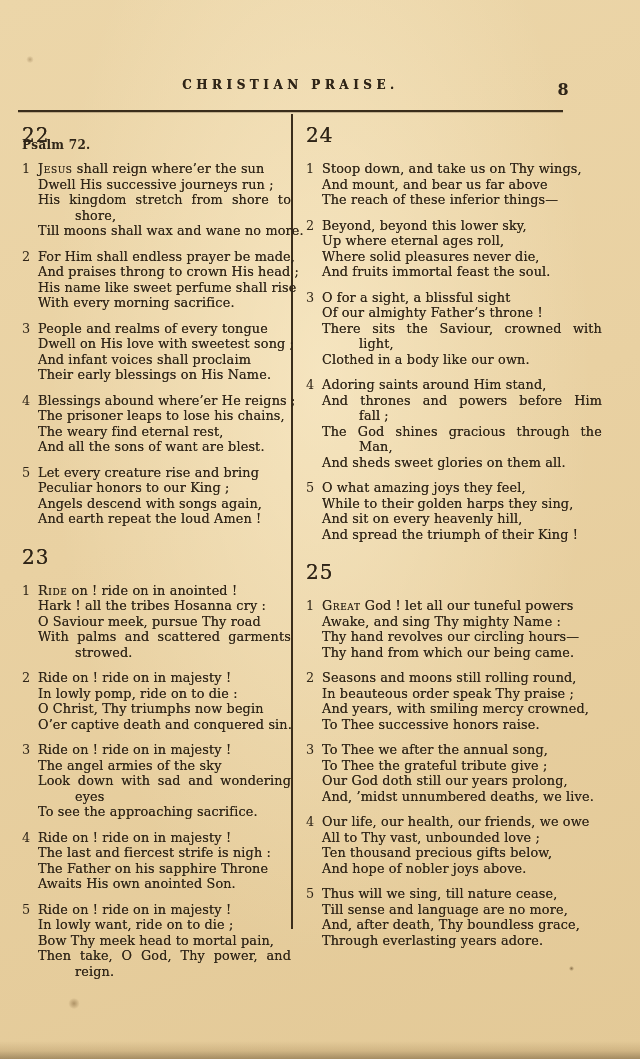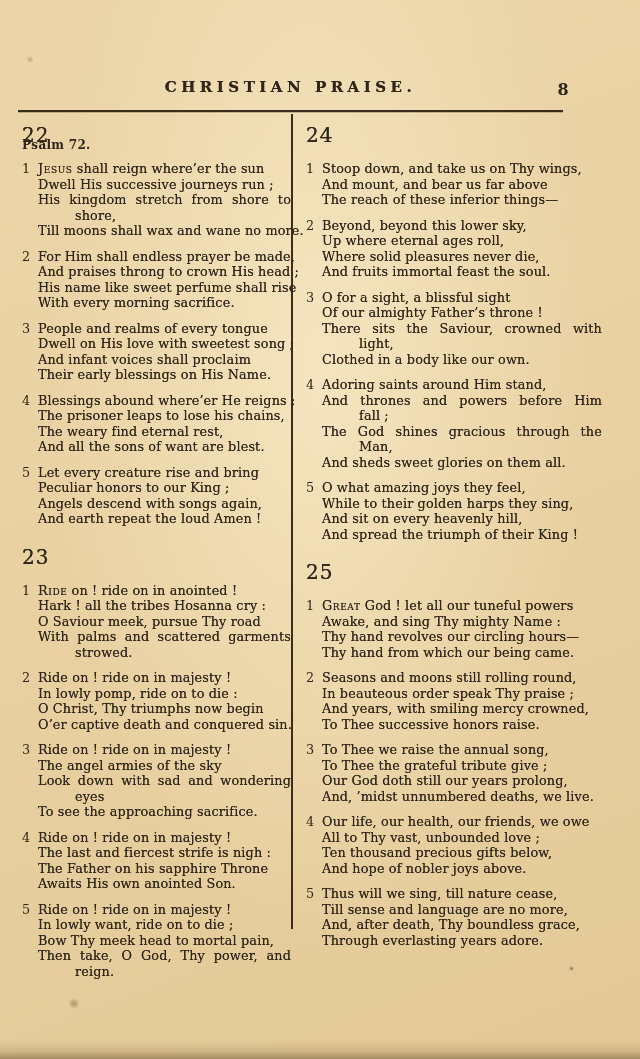--- a/index.html
+++ b/index.html
@@ -21,21 +21,21 @@
   .spot { position:absolute; border-radius:50%; pointer-events:none; }
   .spot-a { left:68px; top:998px; width:12px; height:11px;
     background:radial-gradient(circle, rgba(108,77,38,.45) 0%, rgba(108,77,38,0) 70%); }
   .spot-b { left:26px; top:56px; width:8px; height:7px;
     background:radial-gradient(circle, rgba(108,77,38,.35) 0%, rgba(108,77,38,0) 70%); }
   .spot-c { left:569px; top:966px; width:5px; height:5px;
     background:radial-gradient(circle, rgba(70,48,20,.55) 0%, rgba(70,48,20,0) 75%); }
 
   .running-head {
     position:absolute; left:18px; top:78px; width:545px; text-align:center;
-    font-size:15px; letter-spacing:4.5px; font-weight:bold;
+    font-size:12px; letter-spacing:4.5px; font-weight:bold;
     text-shadow:0 0 .5px rgba(47,37,24,.8);
   }
   .page-number {
     position:absolute; left:548px; top:80px; width:30px; text-align:center;
     font-size:16px; font-weight:bold;
   }
   .head-rule {
     position:absolute; left:18px; top:110px; width:545px; height:2px;
     background:#3a2d1b; box-shadow:0 1px 0 rgba(58,45,27,.25);
   }
@@ -252,21 +252,21 @@
         <div class="verse-lines">
           <div class="line"><span class="txt">Seasons and moons still rolling round,</span></div>
           <div class="line"><span class="txt">In beauteous order speak Thy praise ;</span></div>
           <div class="line"><span class="txt">And years, with smiling mercy crowned,</span></div>
           <div class="line"><span class="txt">To Thee successive honors raise.</span></div>
         </div>
       </div>
       <div class="verse">
         <span class="verse-num">3</span>
         <div class="verse-lines">
-          <div class="line"><span class="txt">To Thee we raise the annual song,</span></div>
+          <div class="line"><span class="txt">To Thee we after the annual song,</span></div>
           <div class="line"><span class="txt">To Thee the grateful tribute give ;</span></div>
           <div class="line"><span class="txt">Our God doth still our years prolong,</span></div>
           <div class="line"><span class="txt">And, ’midst unnumbered deaths, we live.</span></div>
         </div>
       </div>
       <div class="verse">
         <span class="verse-num">4</span>
         <div class="verse-lines">
           <div class="line"><span class="txt">Our life, our health, our friends, we owe</span></div>
           <div class="line"><span class="txt">All to Thy vast, unbounded love ;</span></div>

